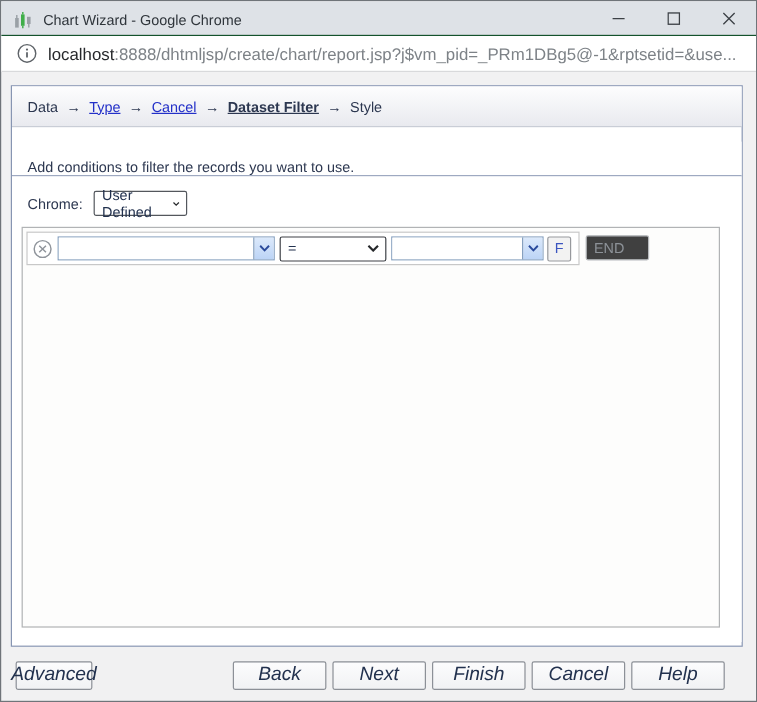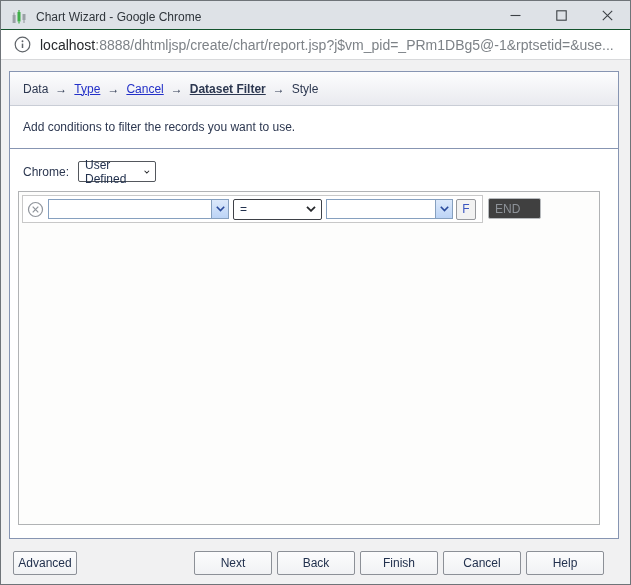--- a/index.html
+++ b/index.html
@@ -21,22 +21,22 @@
             display:flex; align-items:center; padding-left:13px; }
   .url-text { margin-left:9px; font-size:14px; color:#7d8287; white-space:nowrap; overflow:hidden; }
   .url-host { color:#26282b; }
   
   .panel { position:absolute; left:8px; top:70px; width:610px; height:468px; background:#ffffff; border:1px solid #8795b2; }
   .crumbs { height:34px; background:linear-gradient(#fdfdfe,#e9eaef); border-bottom:1px solid #c9cdd6;
             display:flex; align-items:center; padding-left:13px; font-size:12px; color:#2c3750; }
   .crumbs > span { margin-right:7px; }
   .crumb-link { color:#2330c8; text-decoration:underline; cursor:pointer; }
   .crumb-current { font-weight:bold;text-decoration:underline; }
-  .msg-row { height:43px; border-bottom:1px solid #8795b2; display:flex; align-items:center;
-             padding-left:13px; font-size:12px; color:#2c3750; background:#ffffff; }
+  .msg-row { height:29px; border-bottom:1px solid #8795b2; display:flex; align-items:flex-end;
+             padding-left:13px; font-size:12px; color:#2c3750; background:#ffffff;margin-top:12px; }
   .filter-area { position:relative; height:388px; background:#ffffff; }
   .filter-row { position:absolute; left:13px; top:12px; display:flex; align-items:center; font-size:12px; color:#2c3750; }
   .filter-label { margin-right:9px; }
   
   .sel { border:1px solid #53575d; border-radius:2px; background:#ffffff; display:flex; align-items:center;
          justify-content:space-between; font-size:12px; color:#22314e; padding:0 5px 0 6px; cursor:default;gap:18px; }
   .ud-select { height:21px; width:78px; }
   
   .canvas { position:absolute; left:8px; top:42px; width:582px; height:334px; border:1px solid #b1b3b5; background:#fdfdfc; }
   .cond-box { position:absolute; left:3px; top:3px; width:461px; height:28px; border:1px solid #c8c8c8;
@@ -48,22 +48,22 @@
                display:flex; align-items:center; justify-content:center; cursor:pointer; }
   .combo1 { width:181px; margin-right:4px; }
   .combo2 { width:127px; margin-right:3px; }
   .op-select { height:21px; width:89px; margin-right:4px; border-color:#3e4147; }
   .f-btn { width:20px; height:21px; border:1px solid #97999d; border-radius:2px; background:#f2f2f2;
            color:#3b55c0; font-size:12px; display:flex; align-items:center; justify-content:center; cursor:pointer; }
   .end-select { position:absolute; left:469px; top:6px; width:53px; height:21px;
                 border:1px solid #b7babd; color:#8d9298; background:#404040; }
   
   .footer-btn { height:24px; border:1px solid #8c9097; border-radius:2px;
-                background:linear-gradient(#fcfcfd,#f1f2f4); font-size:12px; color:#22314e;
-                display:flex; align-items:center; justify-content:center; cursor:pointer; }
+                background:linear-gradient(#fcfcfd,#f1f2f4); font-size:16px; color:#22314e;
+                display:flex; align-items:center; justify-content:center; cursor:pointer;font-style:italic; }
   .adv-btn { position:absolute; left:12px; top:550px; width:64px; }
   .btn-group { position:absolute; left:193px; top:550px; display:flex; gap:5px; }
   .btn-group .footer-btn { width:78px; }
 </style>
 </head>
 <body>
 
 <div class="window">
 
   <div class="titlebar">
@@ -179,20 +179,20 @@
               <path d="M1 0.8 L5 4.8 L9 0.8" fill="none" stroke="#4a4e53" stroke-width="1.6"></path>
             </svg>
         </div>
 
       </div>
     </div>
   </div>
 
   <div class="footer-btn adv-btn">Advanced</div>
   <div class="btn-group">
+    <div class="footer-btn">Back</div>
     <div class="footer-btn">Next</div>
-    <div class="footer-btn">Back</div>
     <div class="footer-btn">Finish</div>
     <div class="footer-btn">Cancel</div>
     <div class="footer-btn">Help</div>
   </div>
 
 </div>
 
 </body></html>

